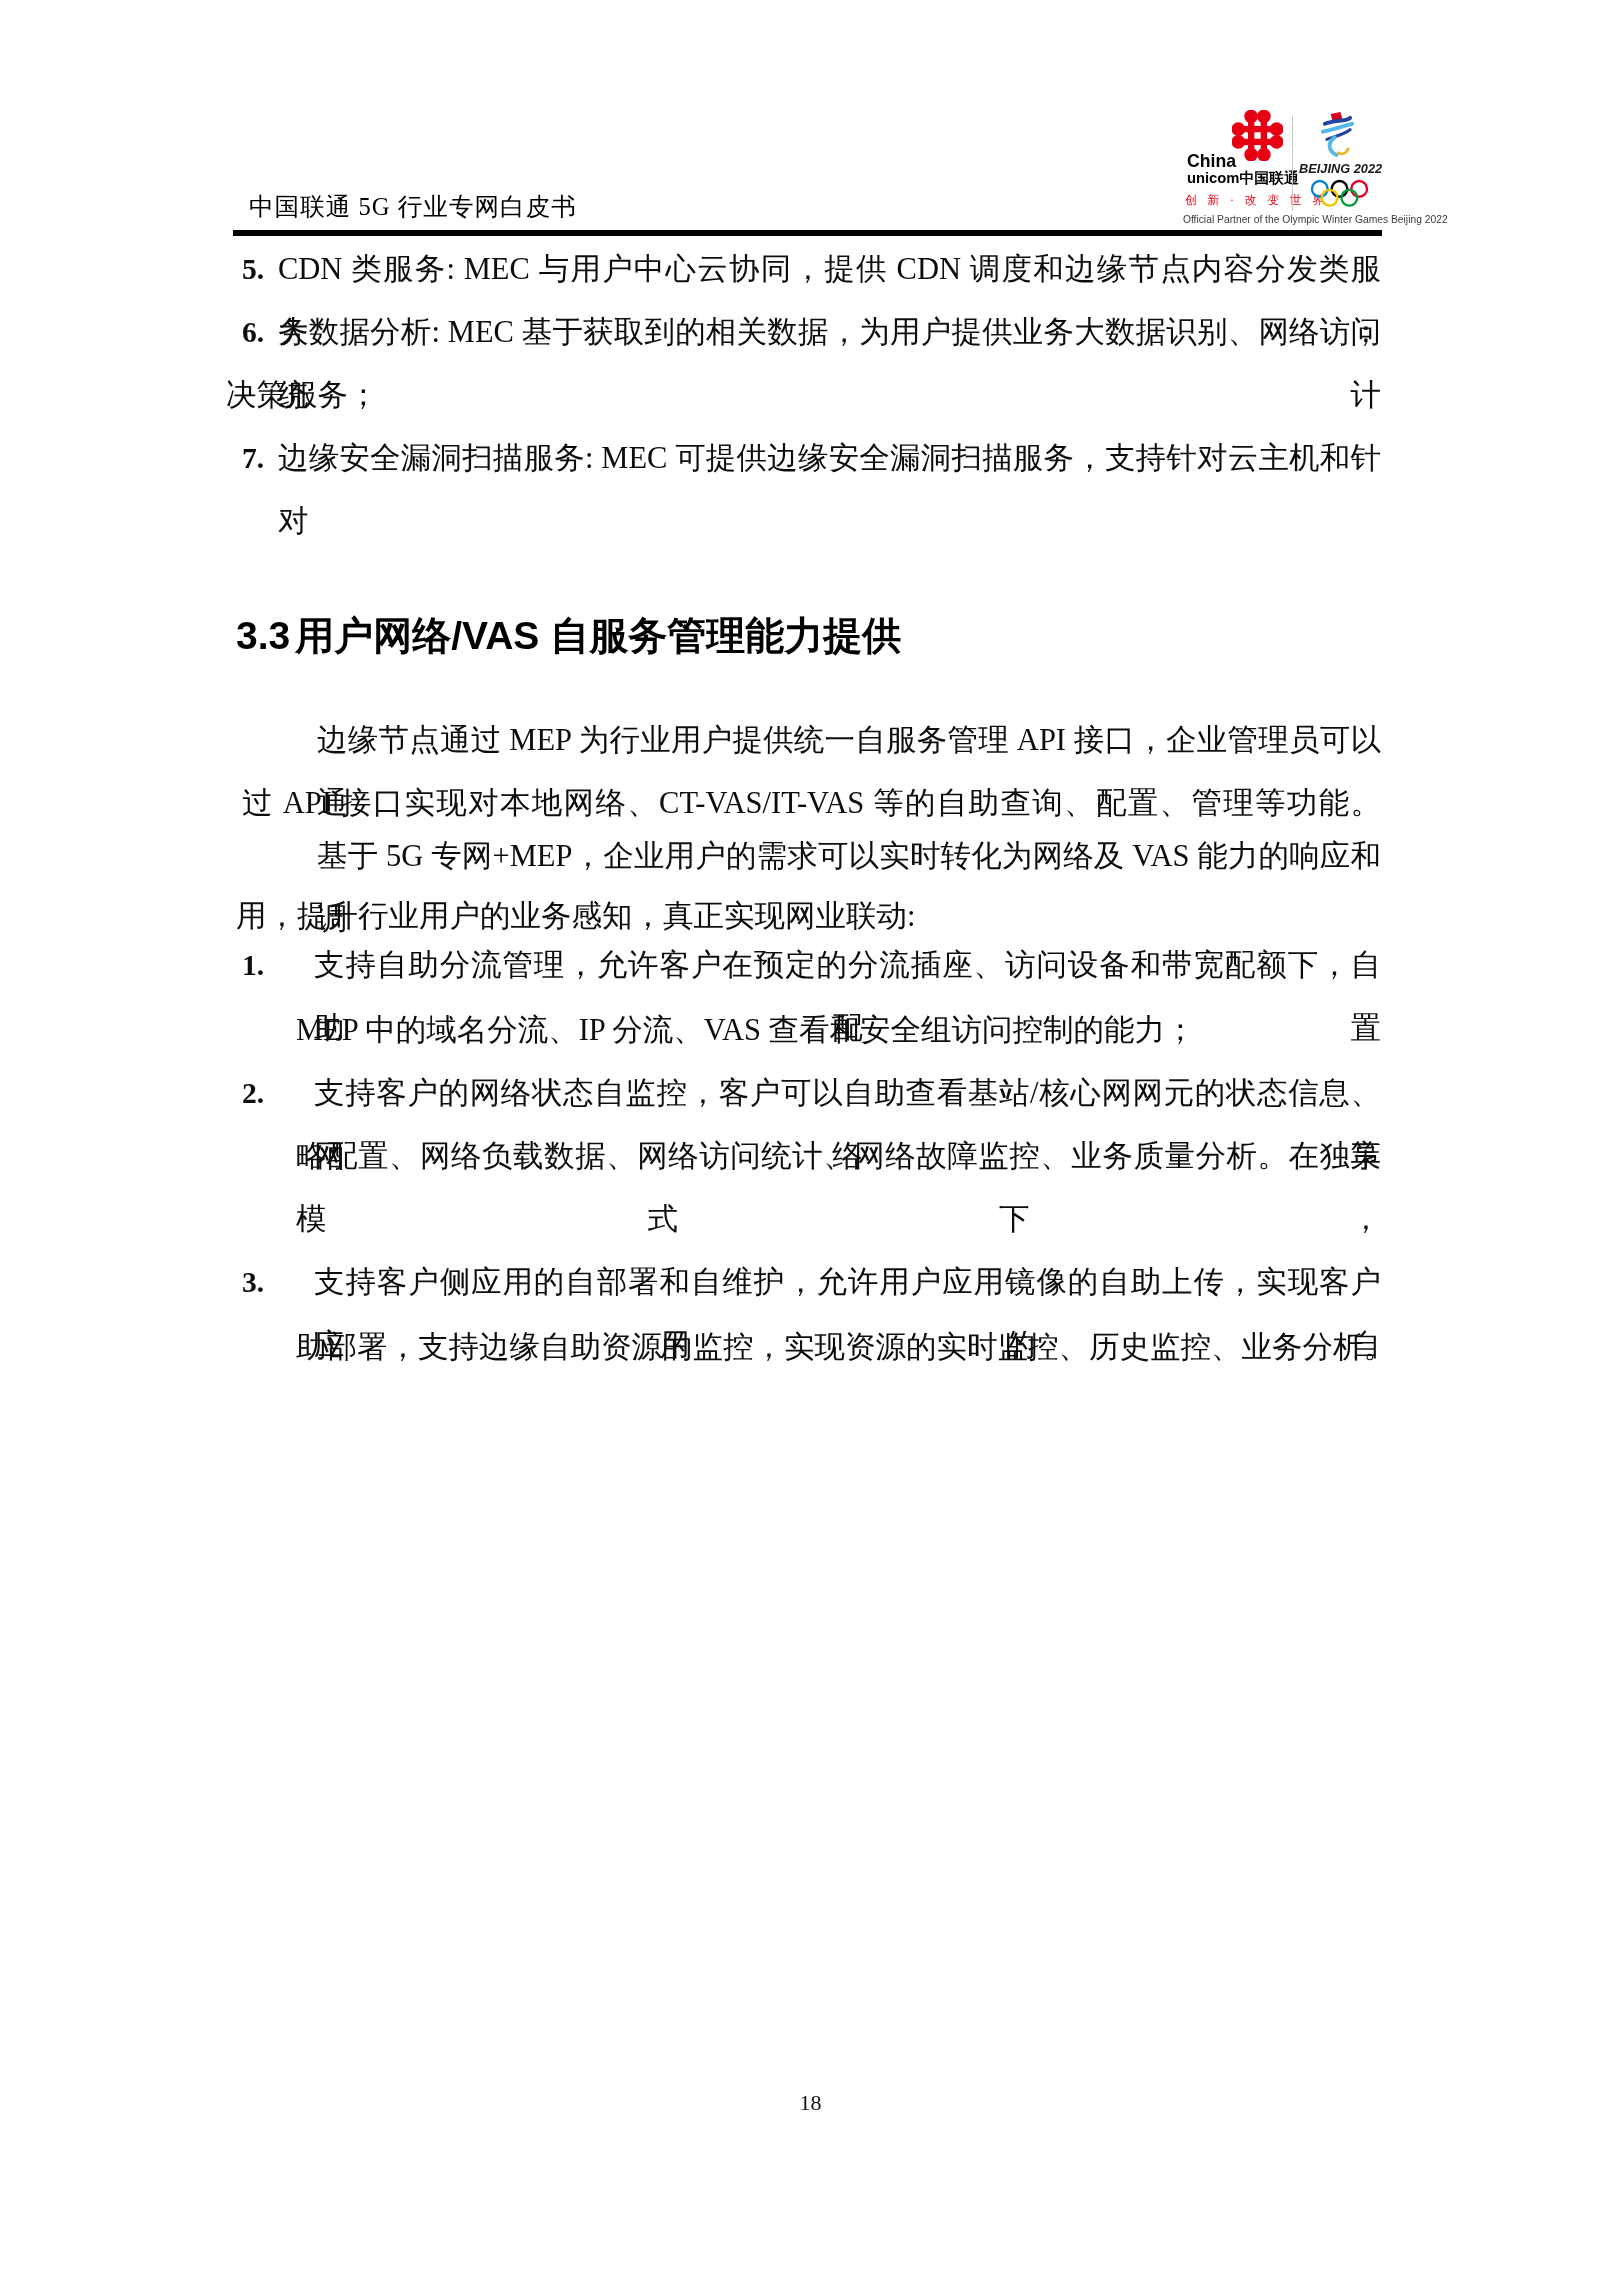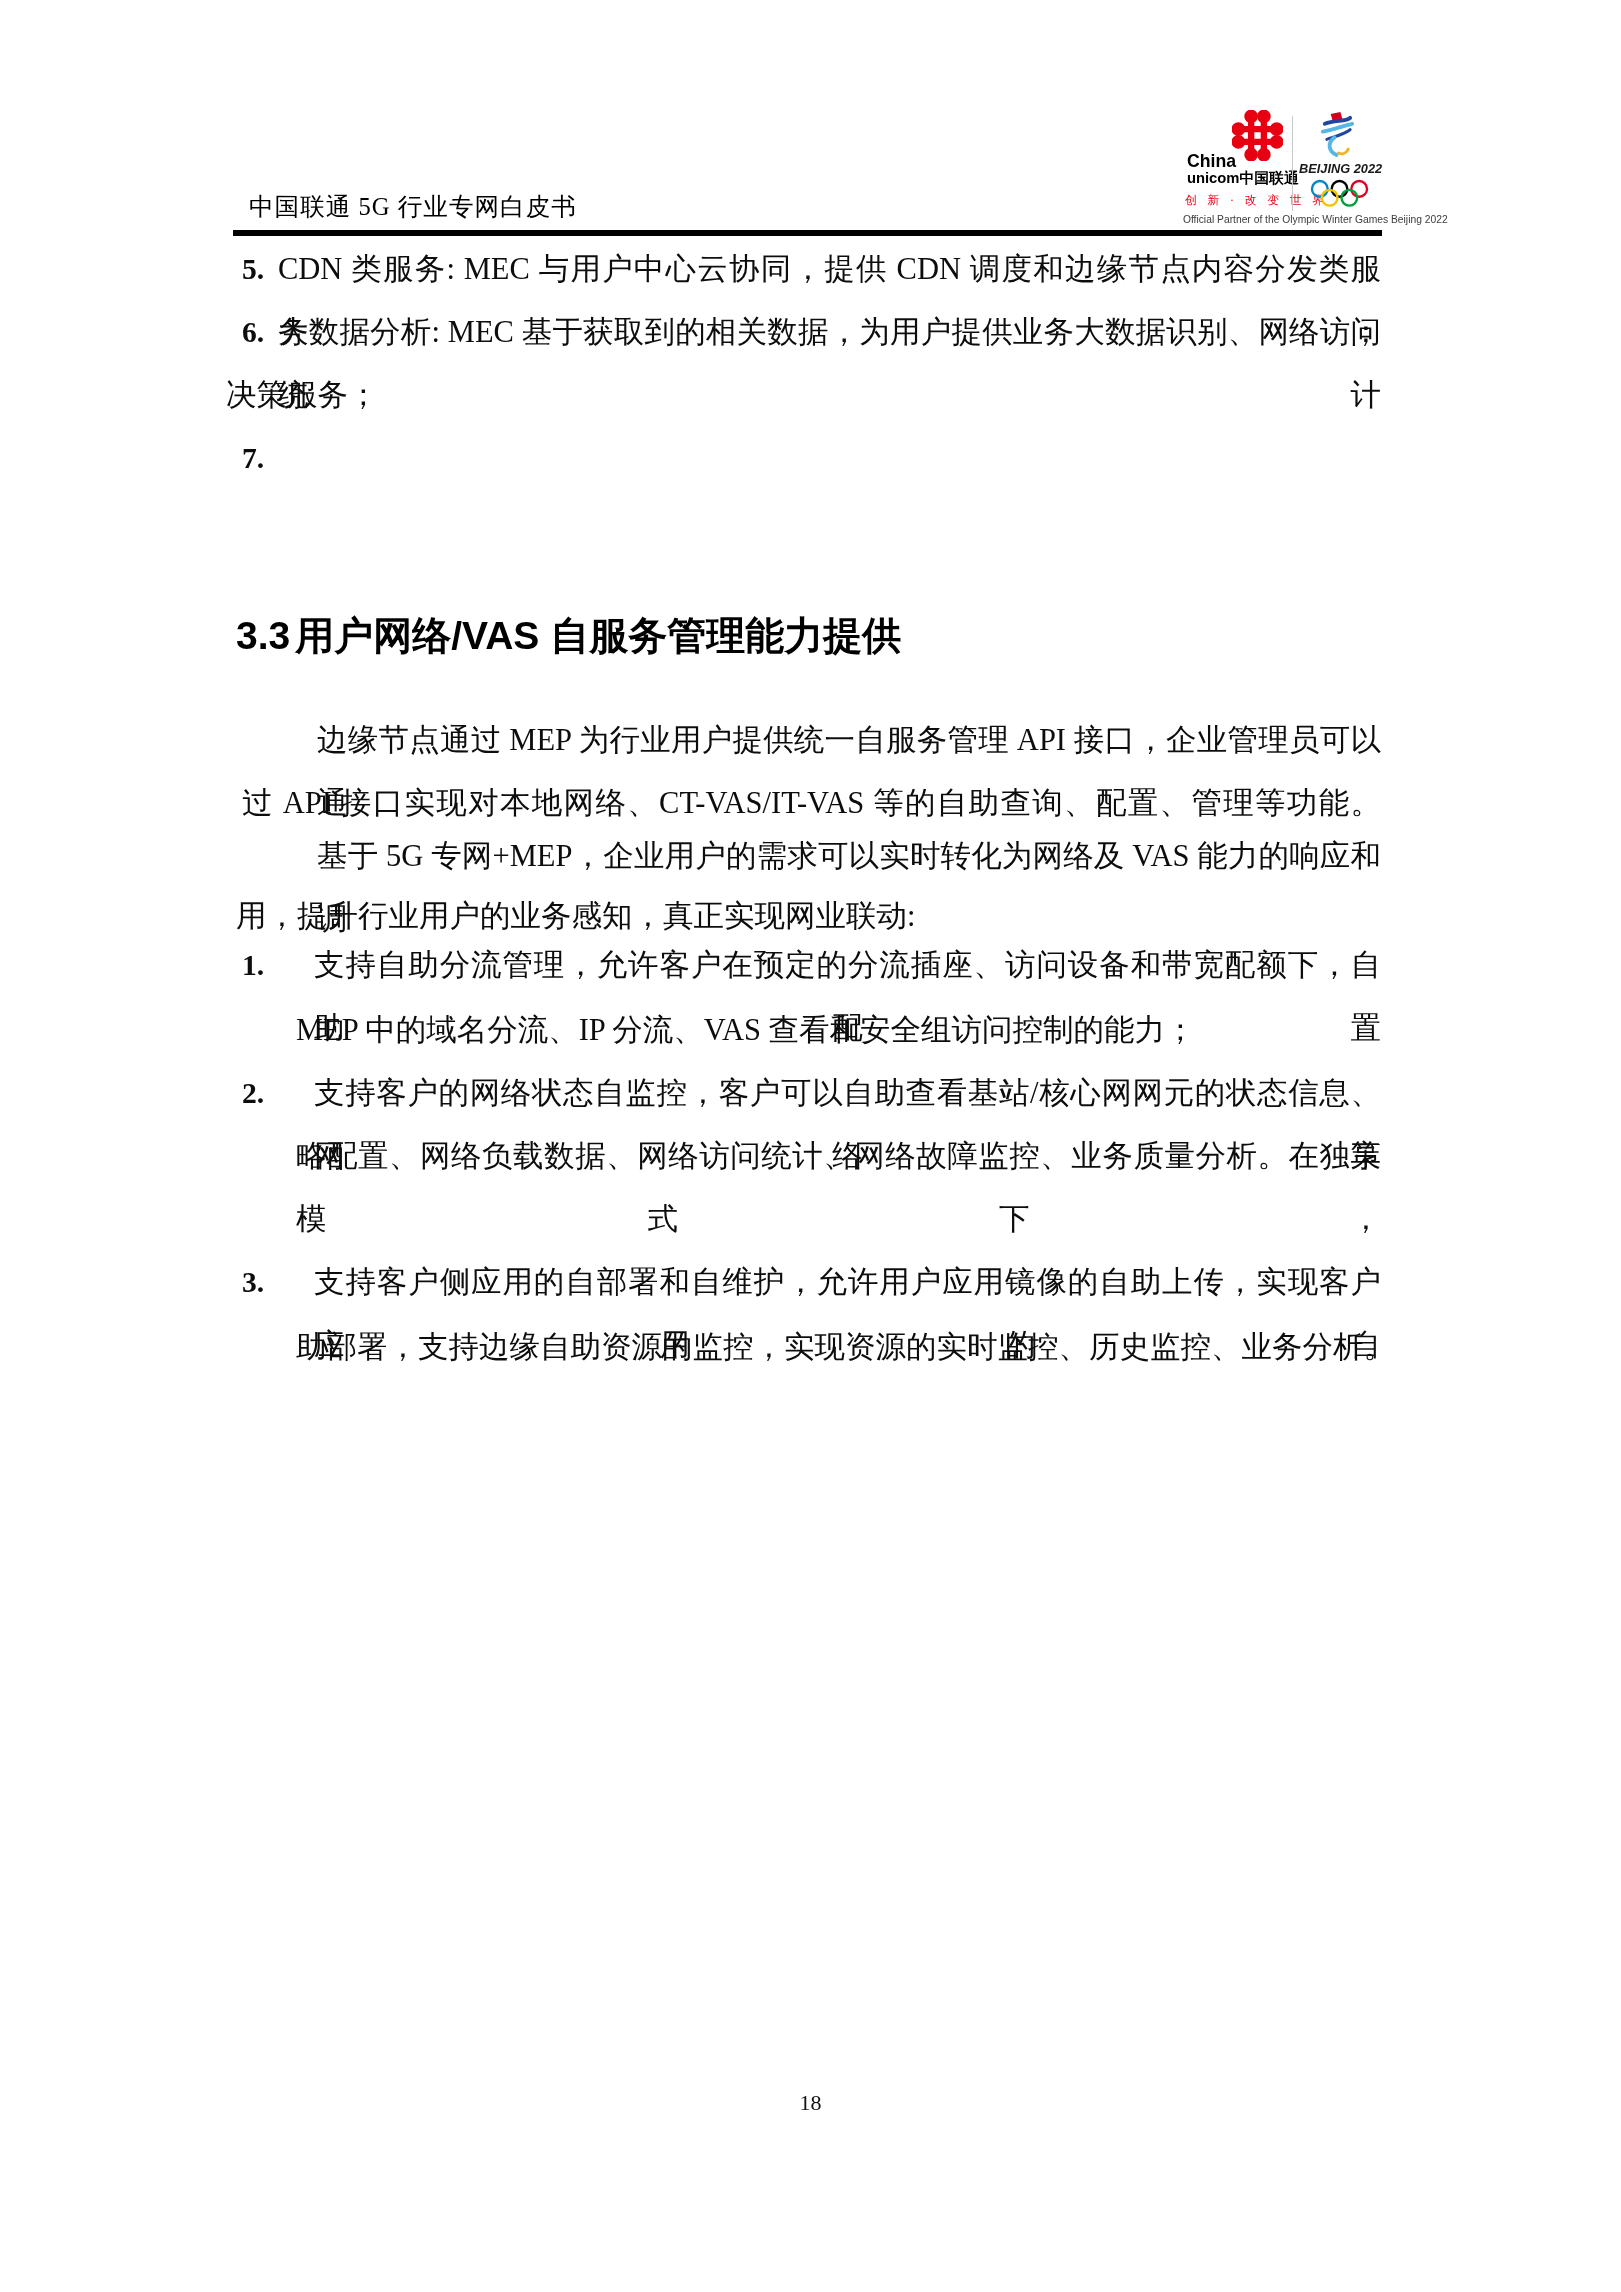--- a/index.html
+++ b/index.html
@@ -139,20 +139,21 @@
   <div class="hdr-rule"></div>
 
   <div class="num" style="left:242px;top:238px">5.</div>
   <div class="ln j" style="left:278px;top:238px">CDN 类服务: MEC 与用户中心云协同，提供 CDN 调度和边缘节点内容分发类服务；</div>
 
   <div class="num" style="left:242px;top:301px">6.</div>
   <div class="ln j" style="left:278px;top:301px">大数据分析: MEC 基于获取到的相关数据，为用户提供业务大数据识别、网络访问统计</div>
   <div class="ln" style="left:226px;top:364px">决策服务；</div>
 
   <div class="num" style="left:242px;top:427px">7.</div>
+  <div class="ln j" style="left:278px;top:427px">边缘安全漏洞扫描服务: MEC 可提供边缘安全漏洞扫描服务，支持针对云主机和针对</div>
 
   <div class="heading">
     <span class="h-num">3.3</span><span>用户网络/VAS 自服务管理能力提供</span>
   </div>
 
   <div class="ln j" style="left:317px;top:709px">边缘节点通过 MEP 为行业用户提供统一自服务管理 API 接口，企业管理员可以通</div>
   <div class="ln j" style="left:242px;top:772px">过 API 接口实现对本地网络、CT-VAS/IT-VAS 等的自助查询、配置、管理等功能。</div>
 
   <div class="ln j" style="left:317px;top:825px">基于 5G 专网+MEP，企业用户的需求可以实时转化为网络及 VAS 能力的响应和调</div>
   <div class="ln" style="left:236px;top:885px">用，提升行业用户的业务感知，真正实现网业联动:</div>

